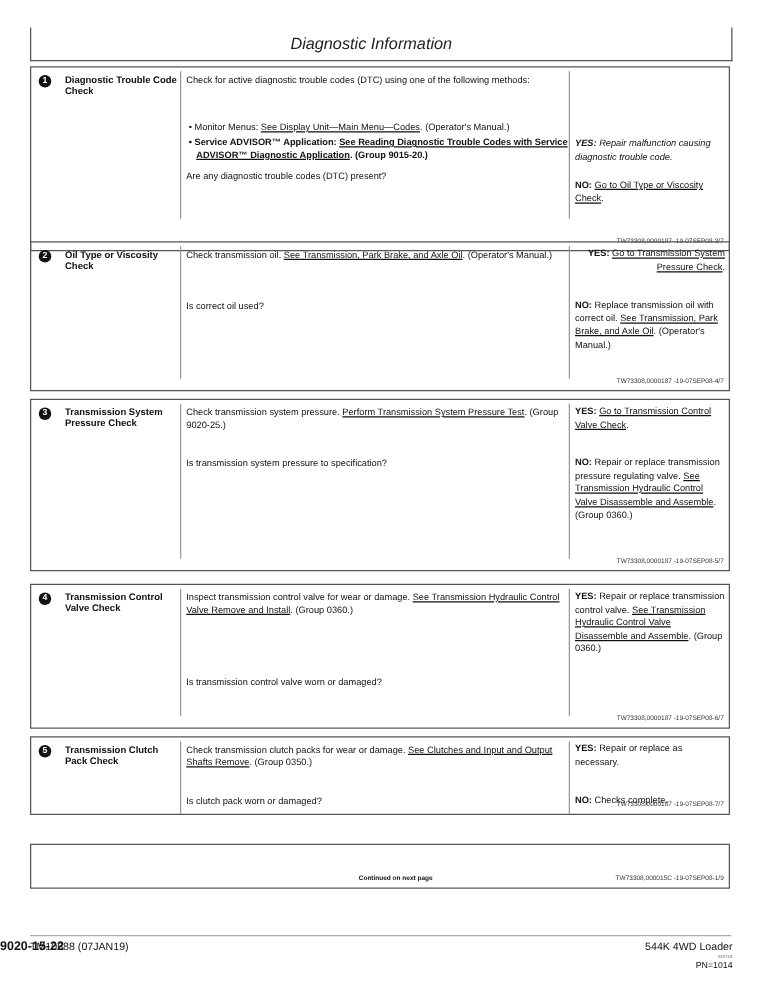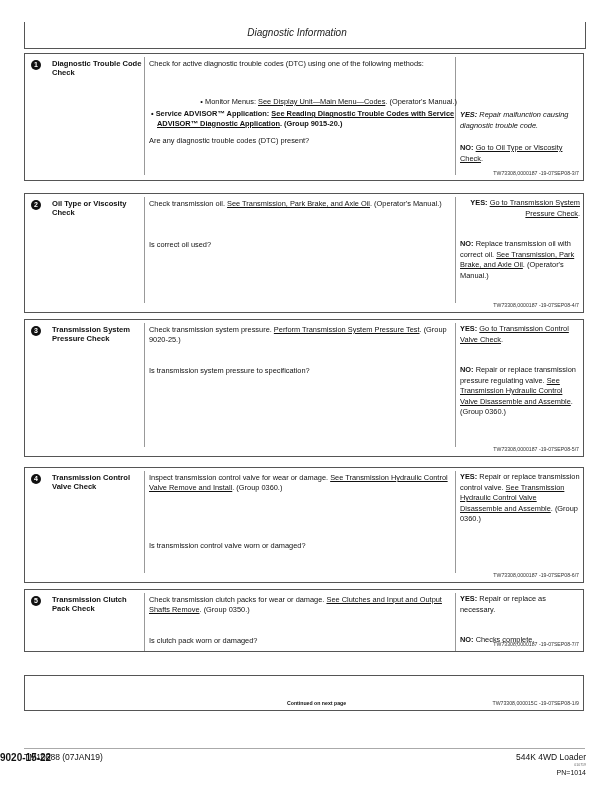--- a/index.html
+++ b/index.html
@@ -1,21 +1,21 @@
 <!DOCTYPE html>
 <html><head>
 <meta charset="utf-8">
 <style>
   html, body { margin: 0; padding: 0; background: #ffffff; }
   body { width: 612px; height: 792px; position: relative; overflow: hidden;
          font-family: "Liberation Sans", sans-serif; color: #111; }
   .page-header { position: absolute; left: 24px; top: 22px; width: 560px; height: 26px;
                  border-left: 1px solid #555; border-right: 1px solid #555; border-bottom: 1px solid #555;
                  text-align: center; }
-  .page-header span { position: absolute; left: 0; right: 16px; top: 5px; font-size: 10px; font-style: italic; color: #222; }
+  .page-header span { position: absolute; left: 0; right: 16px; top: 5px; font-size: 13px; font-style: italic; color: #222; }
 
   .step { position: absolute; left: 24px; width: 560px; border: 1px solid #555; box-sizing: border-box; }
   .step .num { position: absolute; left: 6px; top: 6px; width: 10px; height: 10px; border-radius: 50%;
                background: #111; color: #fff; font-size: 7px; font-weight: bold; line-height: 10px; text-align: center; }
   .step .title { position: absolute; left: 27px; top: 5px; width: 92px; font-size: 7.6px; font-weight: bold; line-height: 9px; }
   .step .vline1 { position: absolute; left: 119px; top: 3px; width: 1px; background: #999; }
   .step .vline2 { position: absolute; left: 430px; top: 3px; width: 1px; background: #999; }
   .step .mid { position: absolute; left: 124px; width: 300px; font-size: 7.4px; line-height: 9.5px; }
   .step .right { position: absolute; left: 435px; width: 120px; font-size: 7.4px; line-height: 10.5px; }
   .step .ref { position: absolute; right: 4px; bottom: 4px; font-size: 5.2px; color: #333; }
@@ -35,27 +35,27 @@
   .footer-tiny { position: absolute; right: 26px; top: 763px; font-size: 3.5px; color: #666; }
   .footer-pn { position: absolute; right: 26px; top: 769px; font-size: 7px; }
 </style>
 </head>
 <body>
 
 <div class="page-header">
   <span>Diagnostic Information</span>
 </div>
 
-<div class="step" style="top:53px;height:128px;">
+<div class="step" style="top:53px;height:148px;">
   <div class="num">1</div>
   <div class="title">Diagnostic Trouble Code Check</div>
   <div class="vline1" style="height:118px;"></div>
   <div class="vline2" style="height:118px;"></div>
   <div class="mid" style="top:5px;">Check for active diagnostic trouble codes (DTC) using one of the following methods:</div>
-  <div class="mid bullet" style="top:43px;text-align:right;">• <span>Monitor Menus: </span><span class="u">See Display Unit—Main Menu—Codes</span><span>. (Operator's Manual.)</span></div>
+  <div class="mid bullet" style="top:43px;">• <span>Monitor Menus: </span><span class="u">See Display Unit—Main Menu—Codes</span><span>. (Operator's Manual.)</span></div>
   <div class="mid bullet" style="top:55px;font-weight:bold;">• <span>Service ADVISOR™ Application: </span><span class="u">See Reading Diagnostic Trouble Codes with Service ADVISOR™ Diagnostic Application</span><span>. (Group 9015-20.)</span></div>
   <div class="mid" style="top:82px;">Are any diagnostic trouble codes (DTC) present?</div>
   <div class="right" style="top:56px;font-style:italic;"><b>YES:</b> <span>Repair malfunction causing diagnostic trouble code.</span></div>
   <div class="right" style="top:89px;"><b>NO:</b> <span class="u">Go to Oil Type or Viscosity Check</span><span>.</span></div>
   <div class="ref">TW73308,0000187 -19-07SEP08-3/7</div>
 </div>
 
 <div class="step" style="top:193px;height:120px;">
   <div class="num">2</div>
   <div class="title">Oil Type or Viscosity Check</div>

